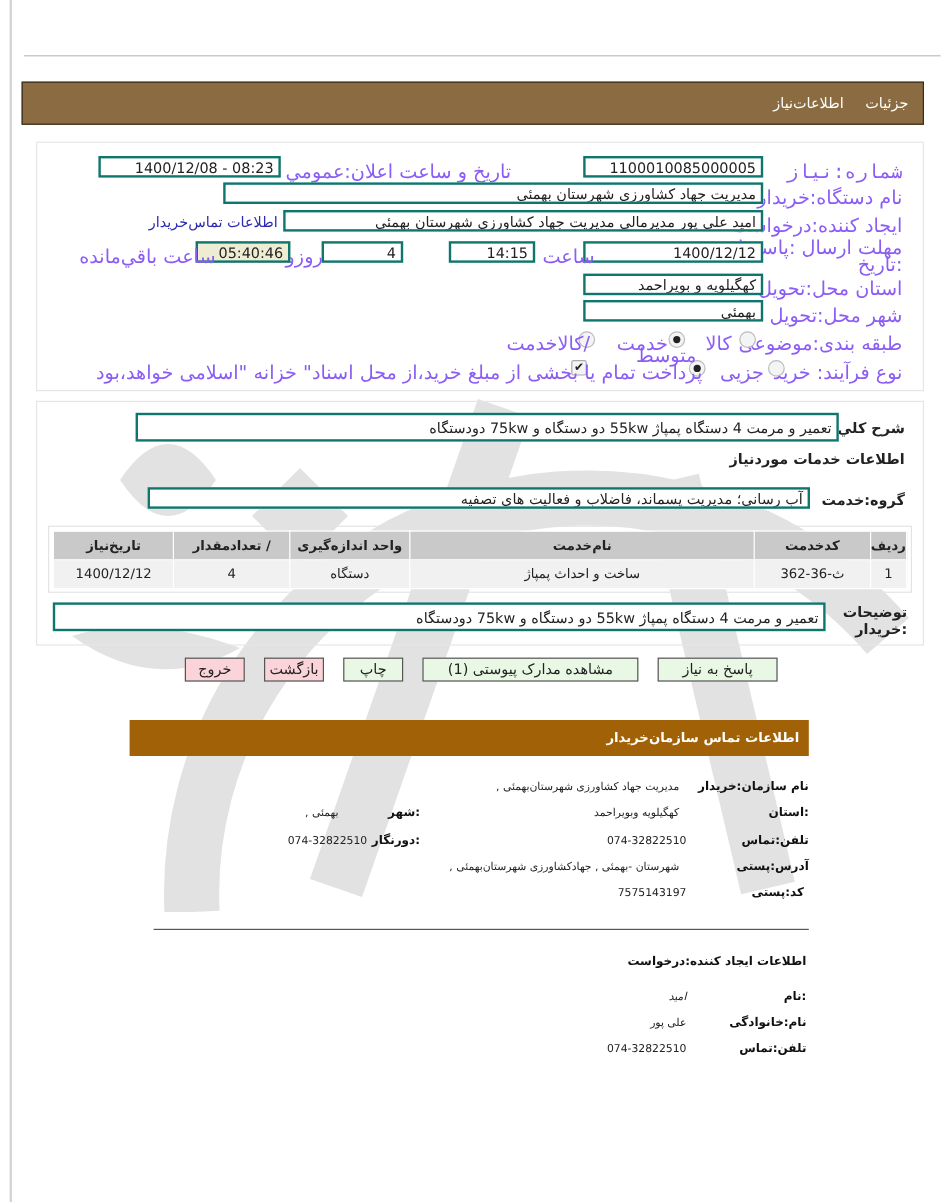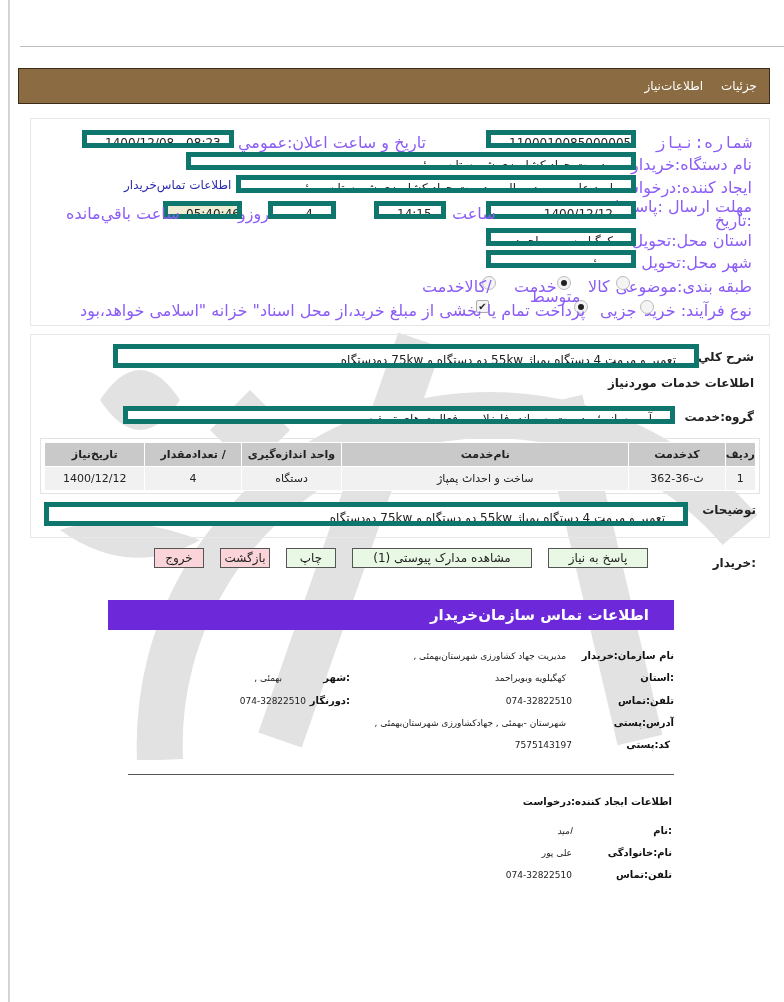--- a/index.html
+++ b/index.html
@@ -12,41 +12,41 @@
   .watermark { position: absolute; left: 40px; top: 280px; width: 740px; height: 480px; pointer-events: none; z-index: 0; }
 
   .titlebar { position: absolute; left: 18px; top: 68px; width: 752px; height: 36px; background: #8b6b41; border: 1px solid #3b2c17; color: #fff; display: flex; align-items: center; padding-right: 12px; gap: 18px; font-size: 12px; z-index: 1; }
 
   .panel { position: absolute; left: 30px; width: 740px; border: 1px solid #e6e6e6; background: transparent; z-index: 1; }
   .p1 { top: 118px; height: 208px; }
   .p2 { top: 334px; height: 204px; }
 
   .abs { position: absolute; white-space: nowrap; z-index: 2; }
   .lbl { font-size: 16px; color: #8b5cf6; }
-  .field { position: absolute; height: 18px; border: 5px solid #0f766e; background: #fff; font-size: 12px; padding: 0 18px; line-height: 16px; text-align: right; white-space: nowrap; overflow: hidden; z-index: 2; }
+  .field { position: absolute; height: 18px; border: 2px solid #0f766e; background: #fff; font-size: 12px; padding: 0 4px; line-height: 16px; text-align: right; white-space: nowrap; overflow: hidden; z-index: 2; }
   .field.ltrnum { direction: ltr; text-align: right; }
   .field.hl { background: #eeecd2; }
   .link { color: #2a2ab0; font-size: 12px; }
 
   .radio { position: absolute; width: 14px; height: 14px; border-radius: 50%; border: 1px solid #bbb; background: #f4f4f4; z-index: 2; }
   .radio.on::after { content: ""; position: absolute; left: 3px; top: 3px; width: 6px; height: 6px; border-radius: 50%; background: #222; }
   .chk { position: absolute; width: 13px; height: 13px; border: 1px solid #aaa; background: #f4f4f4; border-radius: 2px; z-index: 2; font-size: 10px; line-height: 11px; text-align: center; color: #222; }
 
   .bold { font-weight: bold; font-size: 12px; }
 
   table.svc { position: absolute; left: 44px; top: 442px; width: 712px; border-collapse: collapse; z-index: 2; font-size: 11px; }
   table.svc th { background: #c9c9c9; font-weight: bold; height: 24px; border: 1px solid #fff; text-align: center; color: #222; }
   table.svc td { background: #f1f1f1; height: 24px; text-align: center; border: 1px solid #fff; }
   .tablewrap { position: absolute; left: 40px; top: 438px; width: 720px; height: 56px; border: 1px solid #e3e3e3; z-index: 1; }
 
   .btn { position: absolute; height: 20px; font-size: 12px; text-align: center; line-height: 18px; border: 1px solid #555; z-index: 2; font-family: "DejaVu Sans", sans-serif; }
   .btn.green { background: #e8f8e4; }
   .btn.pink { background: #fad4d8; }
 
-  .brownbar { position: absolute; left: 108px; top: 600px; width: 566px; height: 30px; background: #6d28d9; color: #fff; font-weight: bold; font-size: 15px; line-height: 30px; padding-right: 25px; z-index: 2; }
+  .brownbar { position: absolute; left: 108px; top: 600px; width: 566px; height: 30px; background: #a16207; color: #fff; font-weight: bold; font-size: 11px; line-height: 30px; padding-right: 8px; z-index: 2; }
 
   .clbl { position: absolute; font-weight: bold; font-size: 10px; white-space: nowrap; z-index: 2; color: #111; }
   .cval { position: absolute; font-size: 9px; white-space: nowrap; z-index: 2; color: #222; }
   .hr2 { position: absolute; left: 128px; top: 774px; width: 546px; height: 1px; background: #555; z-index: 2; }
 </style>
 </head>
 <body>
 
 <div class="left-rule"></div>
 <div class="top-rule"></div>
@@ -143,21 +143,21 @@
       <td>ث-36-362</td>
       <td>ساخت و احداث پمپاژ</td>
       <td>دستگاه</td>
       <td>4</td>
       <td>1400/12/12</td>
     </tr>
   </tbody>
 </table>
 
 <span class="abs bold" style="right:28px; top:503px;">توضیحات</span>
-<span class="abs bold" style="right:28px; top:517px;margin-top:39px;">:خریدار</span>
+<span class="abs bold" style="right:28px; top:517px;">:خریدار</span>
 <div class="field" style="left:44px; top:502px; width:644px; height:24px; line-height:22px;">تعمیر و مرمت 4 دستگاه پمپاژ 55kw دو دستگاه و 75kw دودستگاه</div>
 
 <div class="btn green" style="left:548px; top:548px; width:100px;">پاسخ به نیاز</div>
 <div class="btn green" style="left:352px; top:548px; width:180px;">مشاهده مدارک پیوستی (1)</div>
 <div class="btn green" style="left:286px; top:548px; width:50px;">چاپ</div>
 <div class="btn pink" style="left:220px; top:548px; width:50px;">بازگشت</div>
 <div class="btn pink" style="left:154px; top:548px; width:50px;">خروج</div>
 
 <div class="brownbar">اطلاعات  تماس سازمان‌خریدار</div>
 

